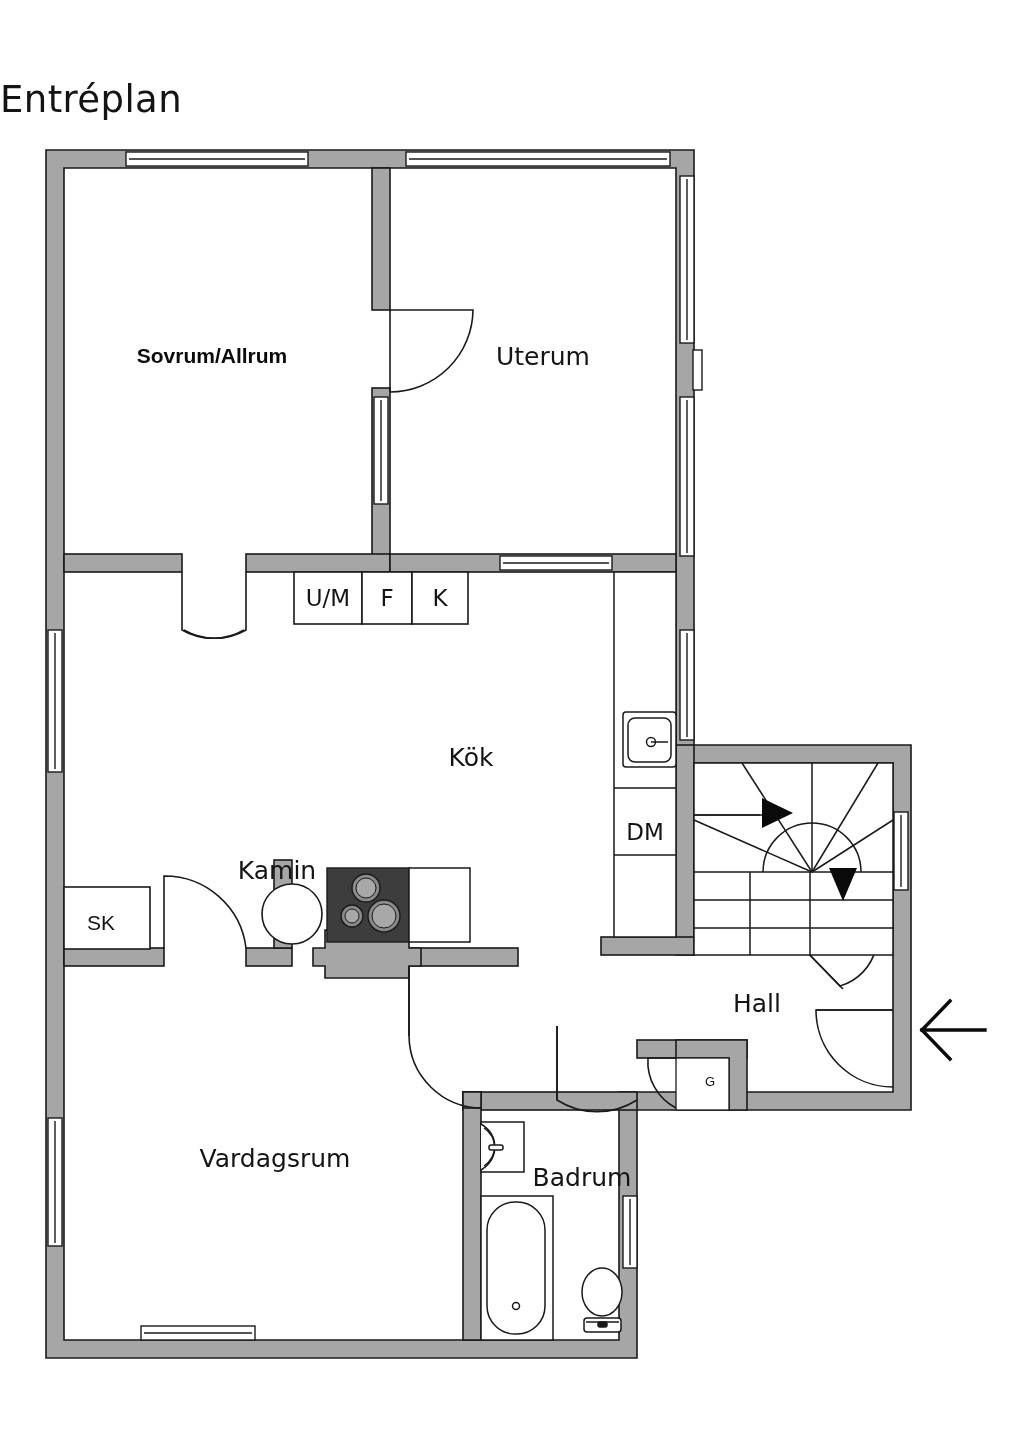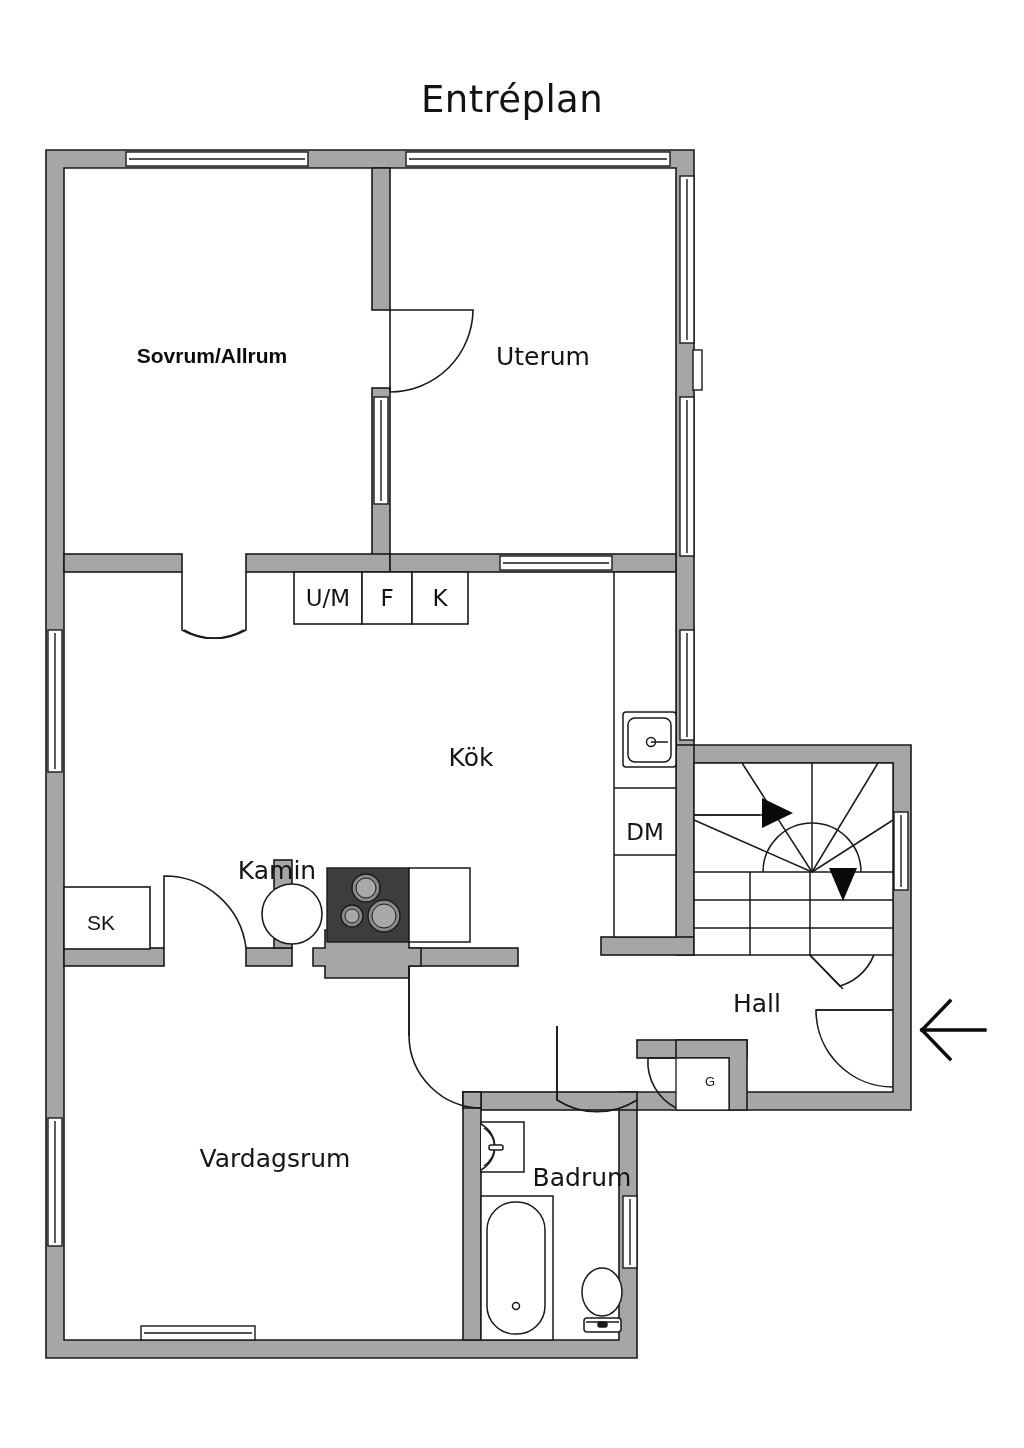--- a/index.html
+++ b/index.html
@@ -12,21 +12,20 @@
     position: relative;
     width: 1024px;
     height: 1448px;
     background: #ffffff;
     overflow: hidden;
   }
   #plan-title {
     position: absolute;
     left: 0; top: 78px;
     width: 1024px;
-    text-align: center;
     font-size: 37px;
     font-weight: 400;
     letter-spacing: 0.4px;
     color: #141414;
     font-family: "DejaVu Sans", sans-serif;
   }
   svg#floorplan {
     position: absolute;
     left: 0; top: 0;
     width: 1024px;

